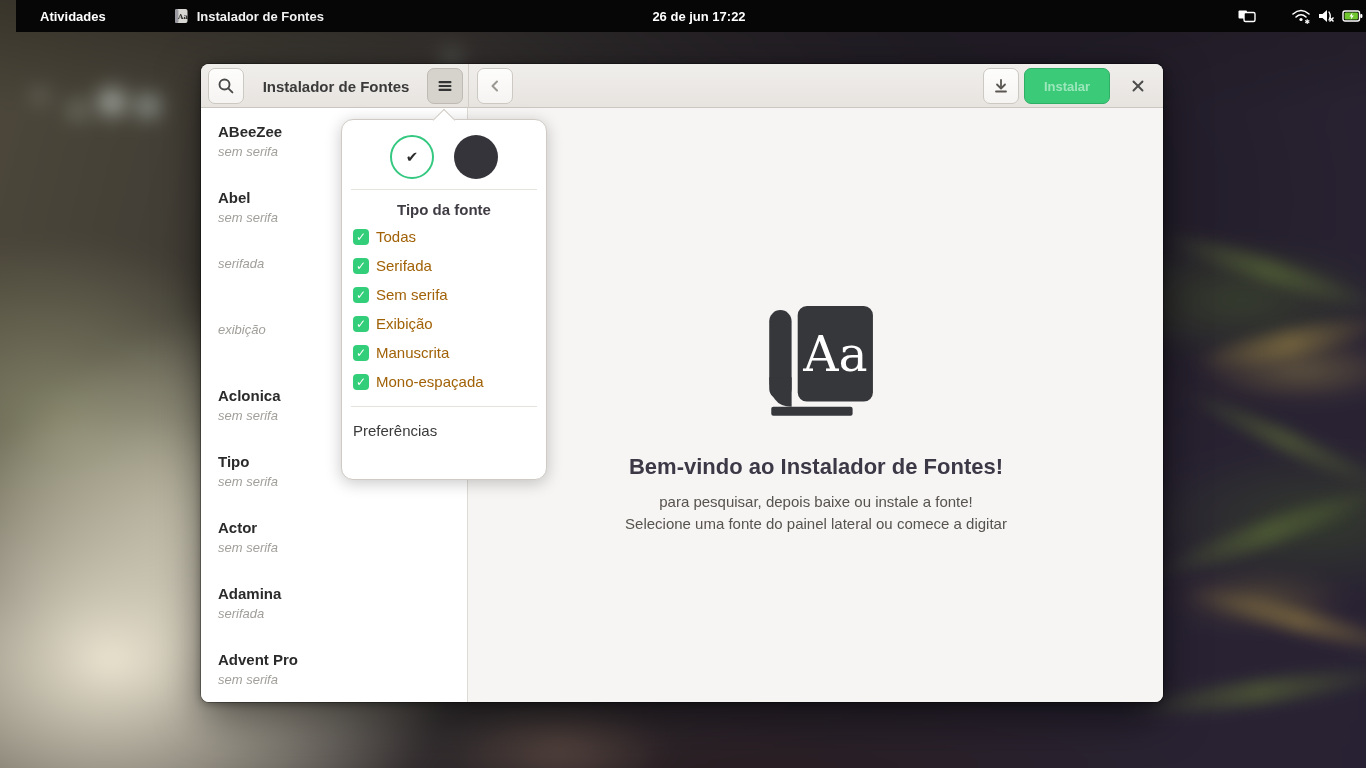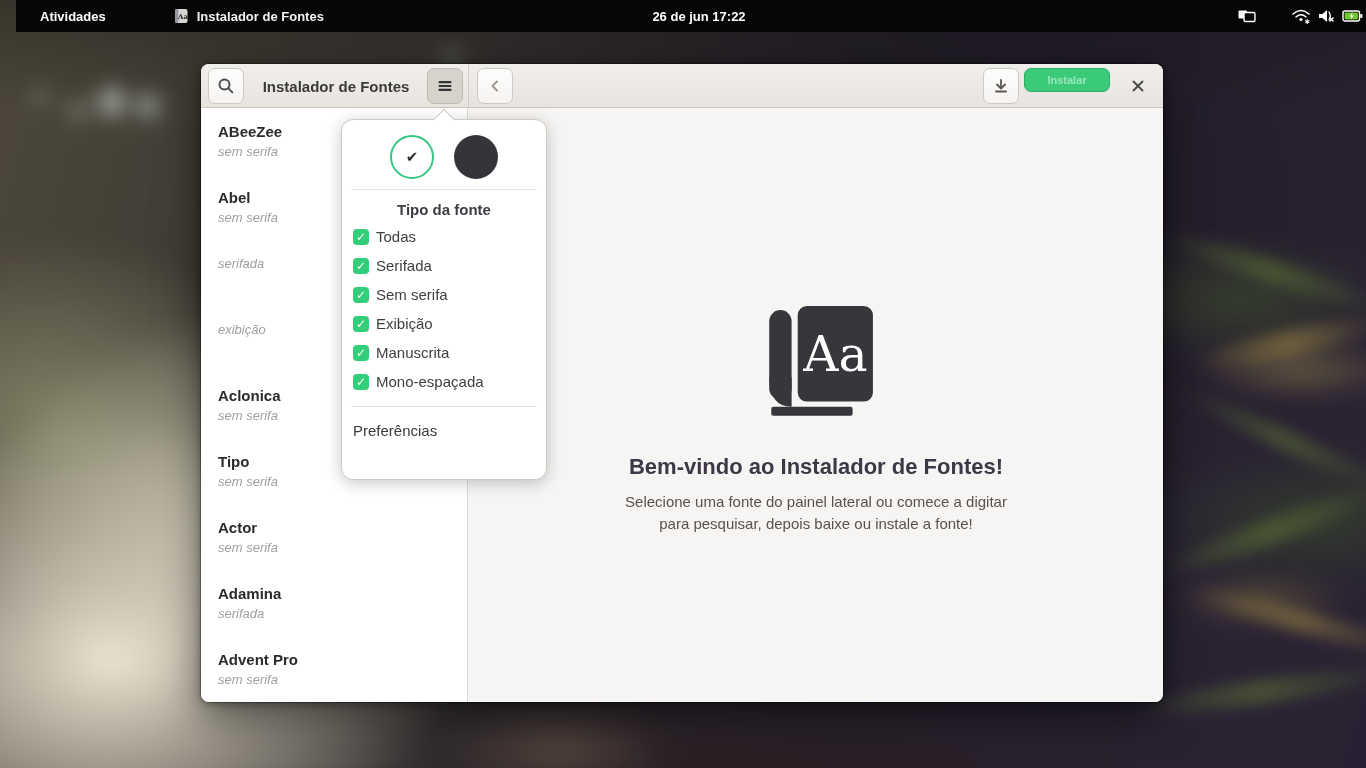--- a/index.html
+++ b/index.html
@@ -54,23 +54,23 @@
     background:linear-gradient(#fdfdfc,#f6f4f2);border:1px solid #ccc8c2;box-sizing:border-box;
     display:flex;align-items:center;justify-content:center;cursor:pointer;}
   .hbtn.active{background:#d6d2cc;border-color:#bfbab3;}
   #search-button{left:7px;}
   #window-title{position:absolute;left:50px;top:0;width:170px;height:44px;display:flex;
     align-items:center;justify-content:center;font-size:15px;font-weight:700;color:#3a3a3a;}
   #menu-button{left:226px;}
   #header-separator{position:absolute;left:267px;top:0;width:1px;height:44px;background:#d2cdc7;}
   #back-button{left:276px;}
   #download-button{left:782px;}
-  #install-button{position:absolute;left:823px;top:4px;width:86px;height:24px;border-radius:7px;
+  #install-button{position:absolute;left:823px;top:4px;width:86px;height:36px;border-radius:7px;
     background:#3bca78;border:1px solid #2fae66;box-sizing:border-box;color:rgba(235,255,243,0.55);
-    font-size:11px;font-weight:700;display:flex;align-items:center;justify-content:center;cursor:default;}
+    font-size:13px;font-weight:700;display:flex;align-items:center;justify-content:center;cursor:default;}
   #close-button{position:absolute;left:922px;top:7px;width:30px;height:30px;border-radius:15px;
     display:flex;align-items:center;justify-content:center;cursor:pointer;}
 
   
   #sidebar{position:absolute;left:0;top:44px;width:267px;bottom:0;background:#ffffff;
     border-right:1px solid #dedad4;box-sizing:border-box;overflow:hidden;}
   #font-list{list-style:none;margin:0;padding:8px 0 0 0;}
   #font-list li{height:66px;box-sizing:border-box;padding:6px 10px 0 17px;cursor:pointer;}
   .font-name{font-size:15px;font-weight:700;color:#2b2b2b;line-height:20px;}
   .font-cat{font-size:13px;font-style:italic;color:#a19f9a;line-height:19px;}
@@ -92,21 +92,21 @@
     display:flex;align-items:center;justify-content:center;}
   #theme-light{background:#fff;border:2px solid #34c880;color:#2c2c2c;font-size:15px;font-weight:700;}
   #theme-dark{background:#35343a;}
   .pop-sep{height:1px;background:#e6e3df;margin:10px 9px 0 9px;}
   #filter-title{margin-top:8px;height:22px;display:flex;align-items:center;justify-content:center;
     font-size:15px;font-weight:700;color:#403c44;}
   #filter-list{margin-top:2px;}
   .check-row{height:29px;display:flex;align-items:center;padding-left:11px;cursor:pointer;}
   .checkbox{width:16px;height:16px;border-radius:4px;background:#33ce79;display:flex;align-items:center;
     justify-content:center;color:#fff;font-size:12px;font-weight:700;line-height:16px;}
-  .check-label{margin-left:7px;font-size:15px;color:#404040;text-align:center;}
+  .check-label{margin-left:7px;font-size:15px;color:#a16207;text-align:center;}
   .menu-row{height:30px;display:flex;align-items:center;padding-left:11px;font-size:15px;color:#3a3a3a;cursor:pointer;}
   #menu-list{margin-top:8px;}
 </style>
 </head>
 <body>
 
 <div id="screen">
 
   <div id="wallpaper"></div>
   <div class="frond green" style="left:1150px;top:260px;width:240px;height:22px;transform:rotate(18deg);"></div>
@@ -261,22 +261,22 @@
           <svg width="122" height="122" viewBox="0 0 120 120">
             <rect x="14" y="6" width="22" height="88" rx="11" fill="#36373a"></rect>
             <path d="M14 72 Q14 101 36 101 L36 72 Z" fill="#36373a"></path>
             <rect x="16" y="101" width="80" height="9" rx="2" fill="#36373a"></rect>
             <rect x="42" y="2" width="74" height="94" rx="9" fill="#36373a"></rect>
             <text x="79" y="66" text-anchor="middle" font-size="48" fill="#ffffff" font-family="'DejaVu Serif','Liberation Serif',serif">Aa</text>
           </svg>
         </span>
         <div id="welcome-title">Bem-vindo ao Instalador de Fontes!</div>
         <div id="welcome-sub">
+          <div class="welcome-line">para pesquisar, depois baixe ou instale a fonte!</div>
           <div class="welcome-line">Selecione uma fonte do painel lateral ou comece a digitar</div>
-          <div class="welcome-line">para pesquisar, depois baixe ou instale a fonte!</div>
         </div>
       </div>
     </div>
 
     <div id="popover">
       <div id="popover-arrow"></div>
       <div id="theme-row">
         <div id="theme-light" class="theme-circle">
           <span>✔</span>
         </div>

